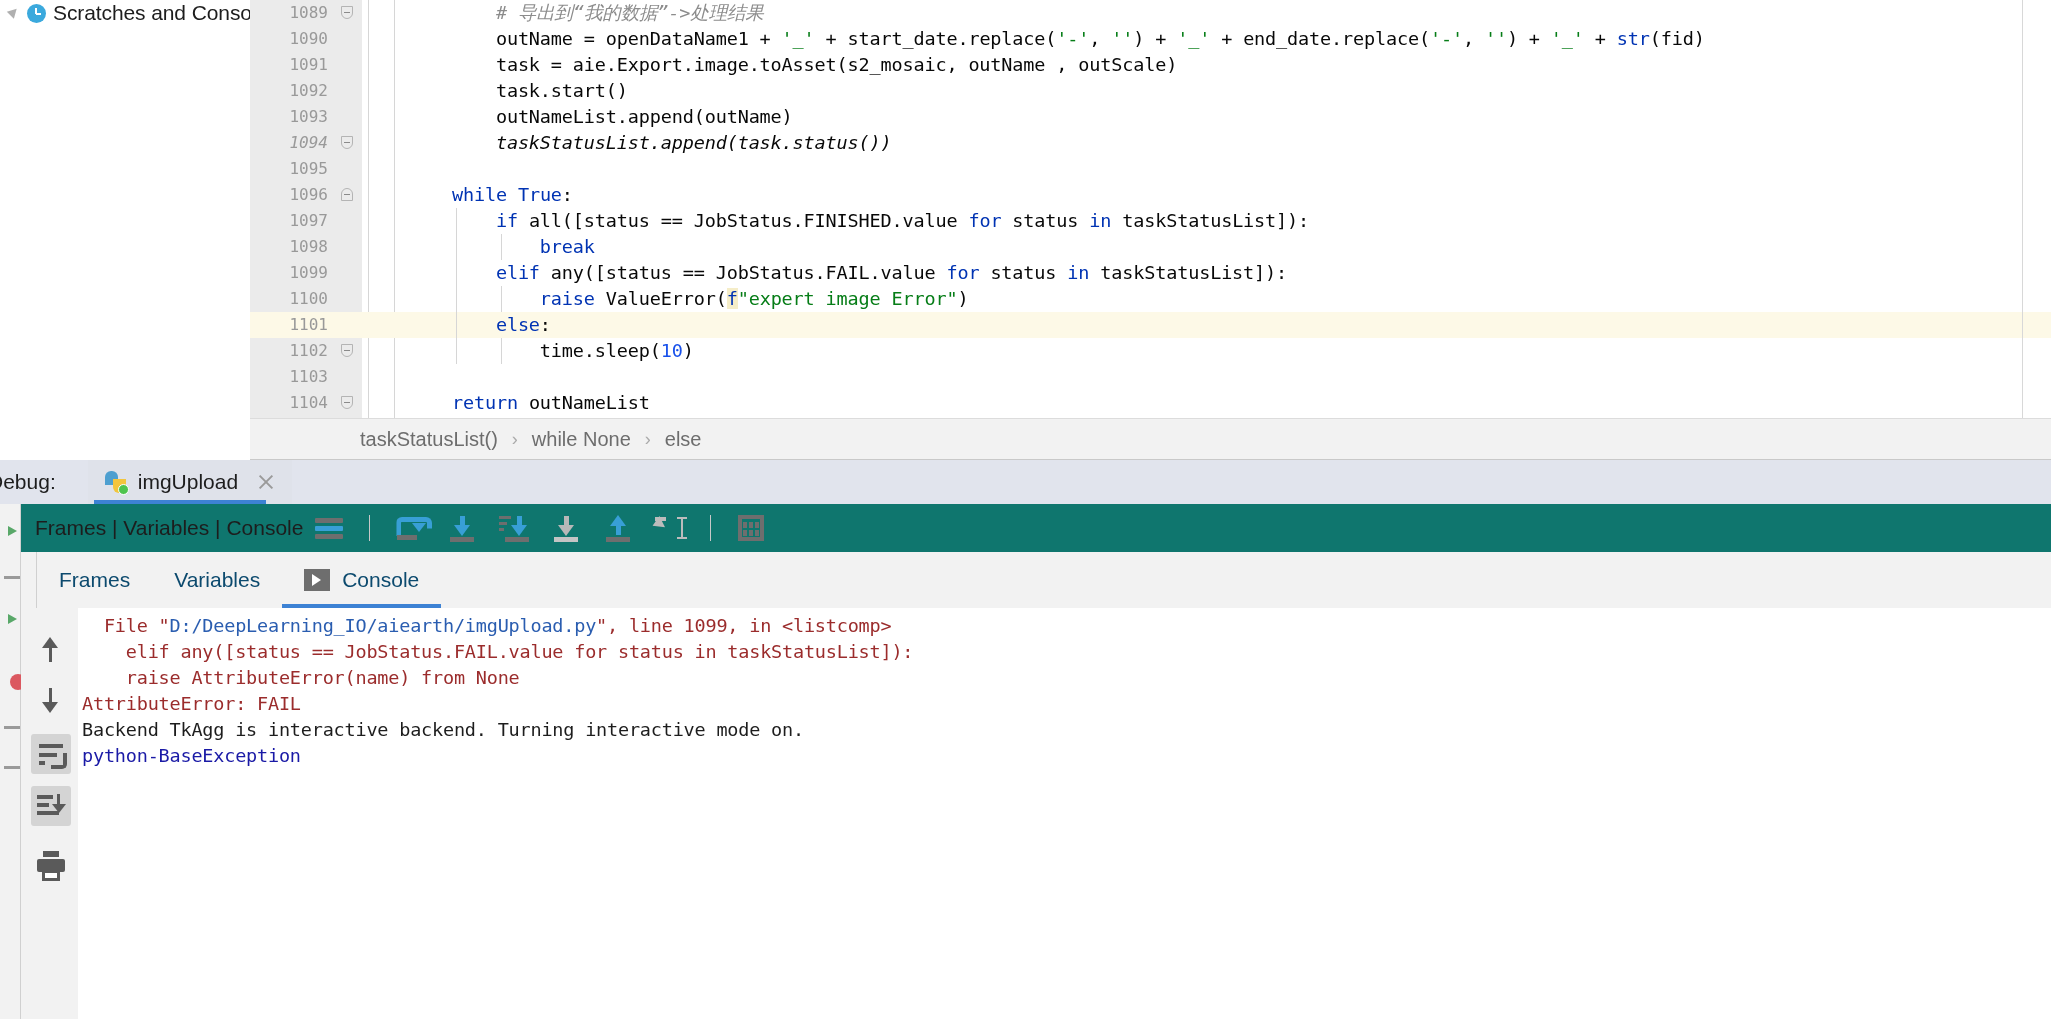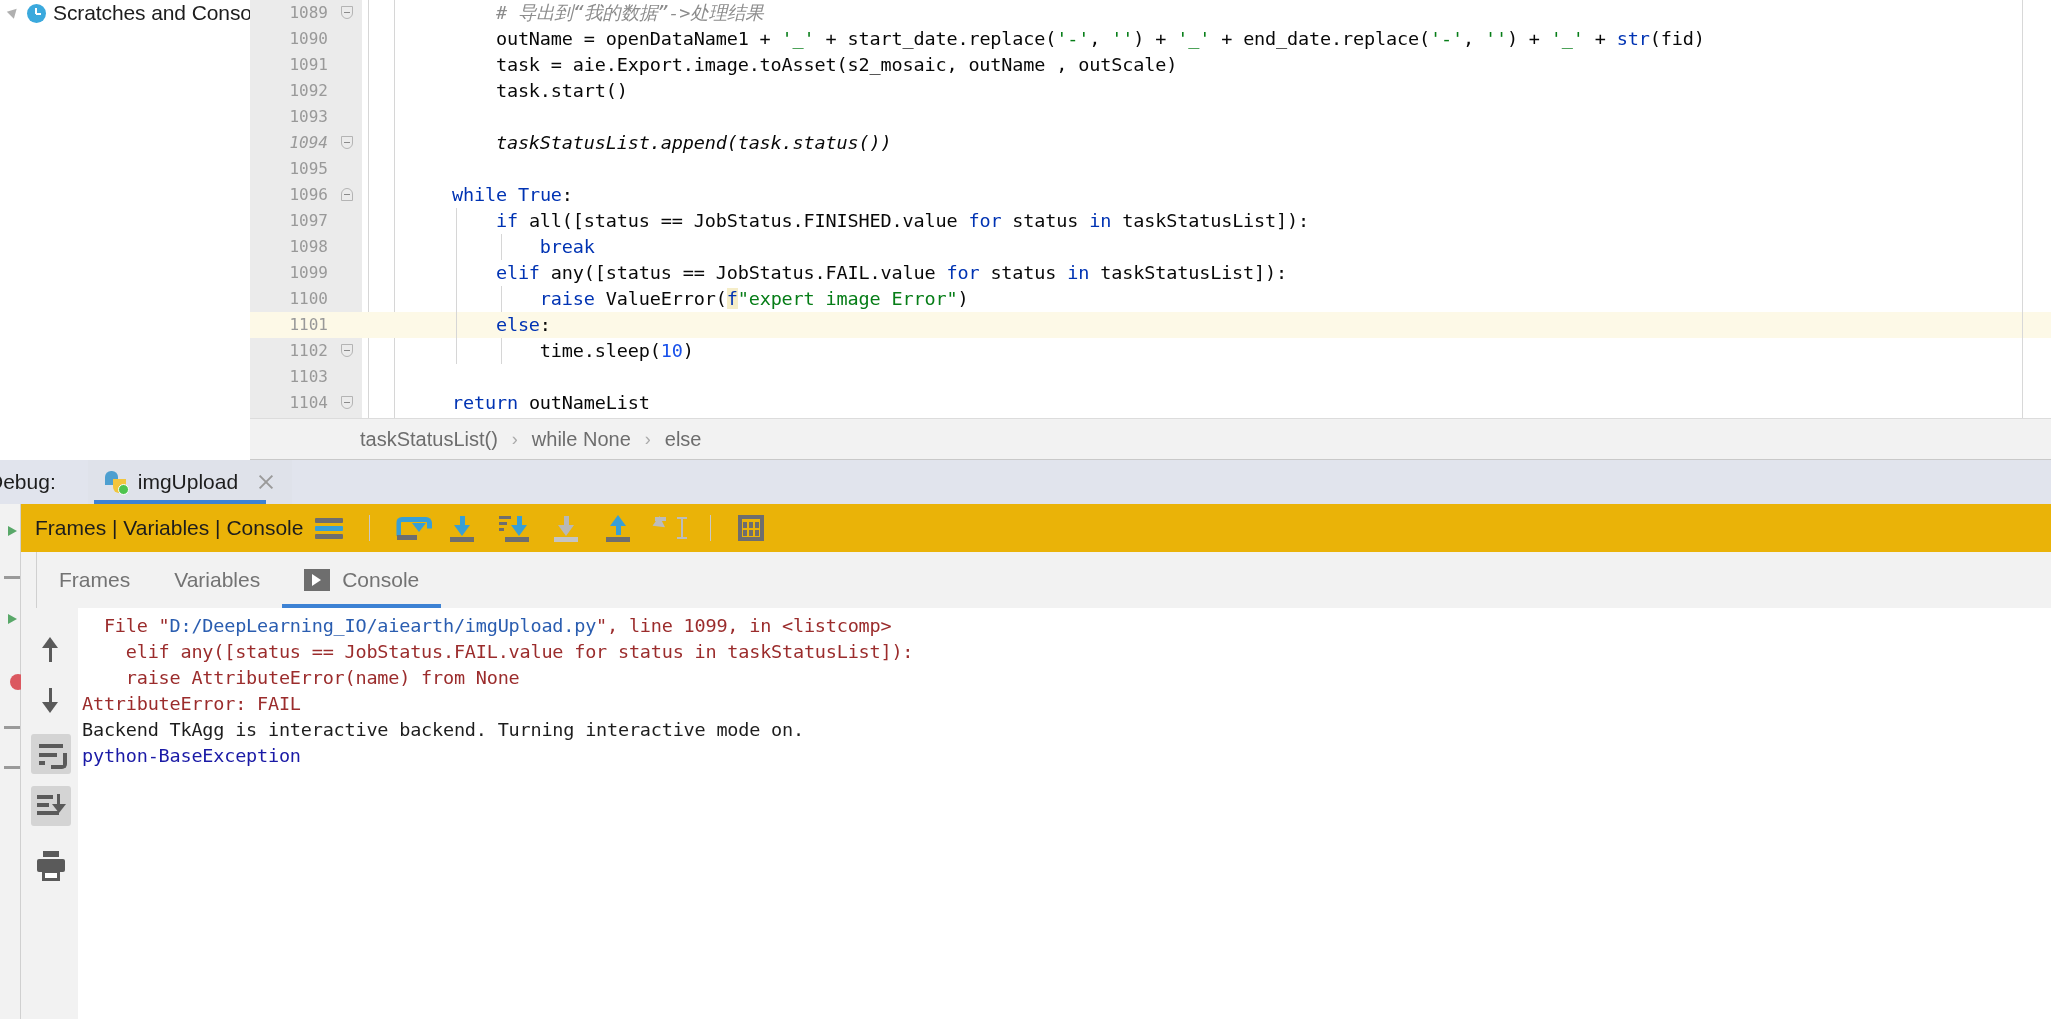--- a/index.html
+++ b/index.html
@@ -333,21 +333,21 @@
   }
 
   
   #debug-toolbar {
     position: absolute;
     left: 21px; top: 44px;
     width: 2030px; height: 48px;
     border-bottom: 1px solid #d6d6d6;
     display: flex;
     align-items: center;
-    background: #eab308;
+    background: #0f766e;
   }
   #fvc-label {
     font-size: 21px;
     color: #1d1d1d;
     margin-left: 14px;
     white-space: nowrap;
   }
   .tb-sep {
     width: 1px; height: 26px;
     background: #c8c8c8;
@@ -498,21 +498,21 @@
     align-items: center;
   }
   #dbg-tabs-leftpad { width: 15px; height: 100%; border-right: 1px solid #d0d0d0;}
   .dbg-tab {
     height: 56px;
     display: flex;
     align-items: center;
     gap: 12px;
     padding: 0 22px;
     font-size: 21px;
-    color: #737373;
+    color: #0c4a6e;
     position: relative;
     box-sizing: border-box;
   }
   .dbg-tab.active::after {
     content: "";
     position: absolute;
     left: 0; bottom: 0;
     width: 100%; height: 4px;
     background: #3d82d4;
   }
@@ -650,20 +650,21 @@
         <div class="code-row" style="top: 52px;">
           <span class="ln">1091</span>
           <span class="code-text"><span>        task = aie.Export.image.toAsset(s2_mosaic, outName , outScale)</span></span>
         </div>
         <div class="code-row" style="top: 78px;">
           <span class="ln">1092</span>
           <span class="code-text"><span>        task.start()</span></span>
         </div>
         <div class="code-row" style="top: 104px;">
           <span class="ln">1093</span>
+          <span class="code-text"><span>        outNameList.append(outName)</span></span>
         </div>
         <div class="code-row" style="top: 130px; font-style: italic;">
           <span class="ln">1094</span>
           <span class="fold">
             <span class="fold-end"></span>
           </span>
           <span class="code-text"><span>        taskStatusList.append(task.status())</span></span>
         </div>
         <div class="code-row" style="top: 156px;">
           <span class="ln">1095</span>

